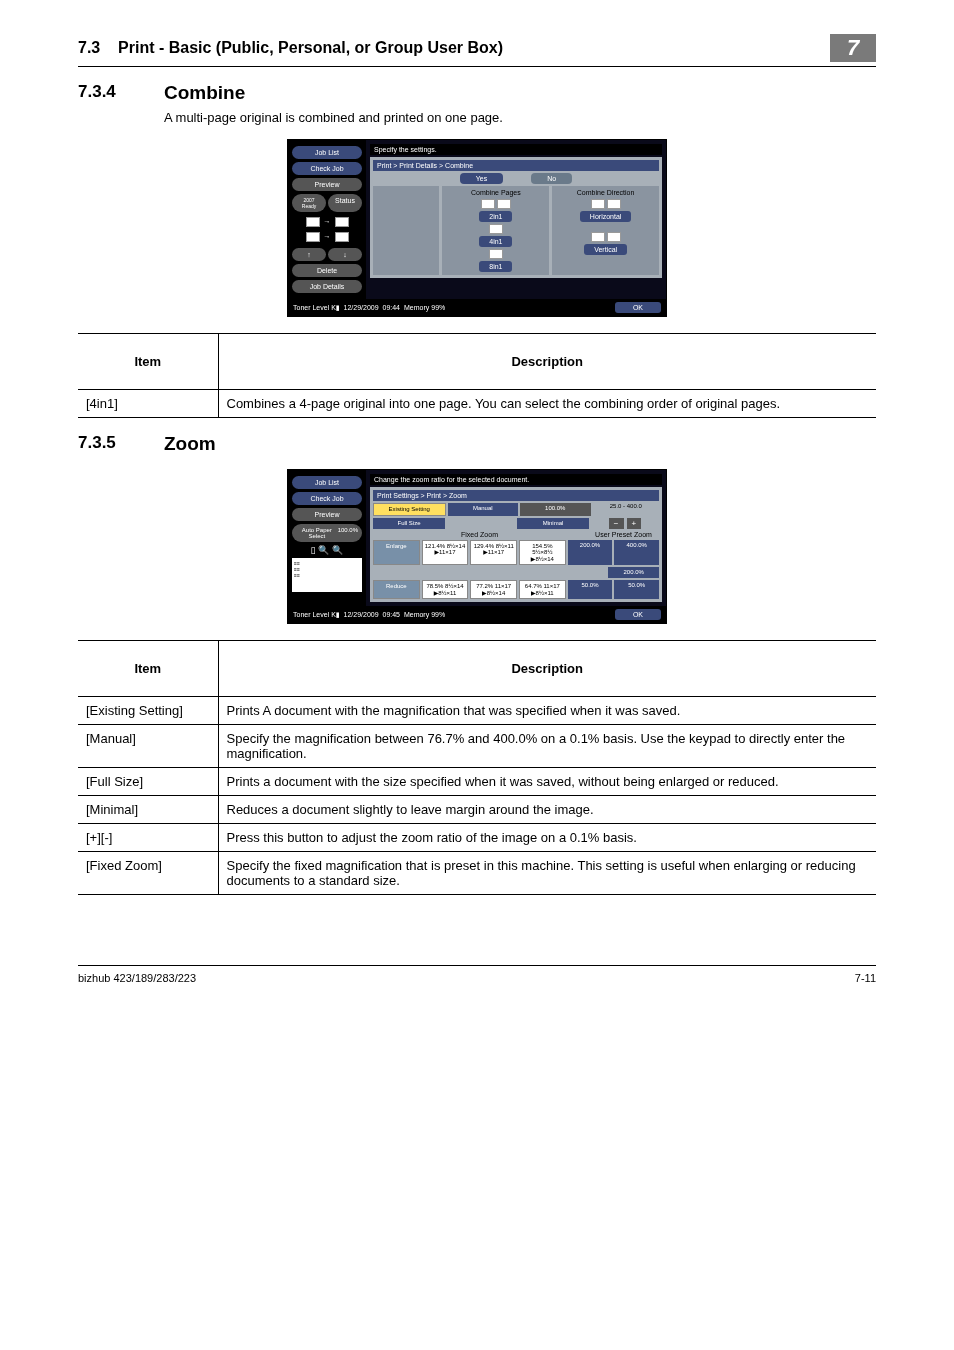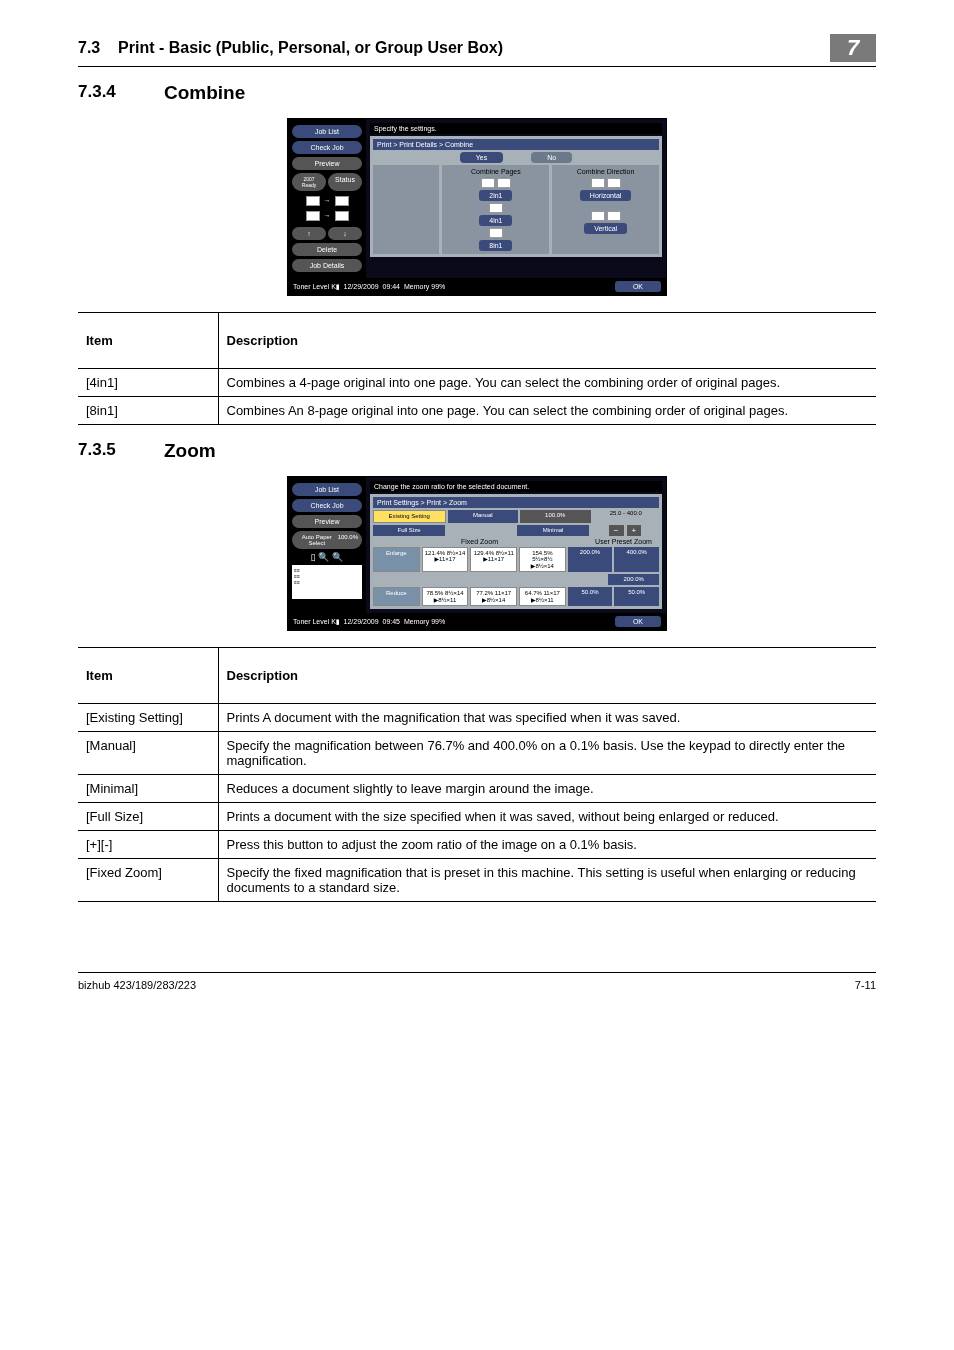--- a/index.html
+++ b/index.html
@@ -31,21 +31,21 @@
   .ss-chip{background:#fff;color:#000;border:1px solid #888;font-size:7px;padding:2px 10px;border-radius:3px}
   .ss-chip.blue{background:#3a4a7a;color:#fff;border:none}
   .ss-foot{display:flex;align-items:center;background:#000;color:#fff;font-size:7px;padding:3px 5px}
   .ss-ok{margin-left:auto;background:#3a4a7a;padding:2px 18px;border-radius:3px}
   .ss-zoom-grid{display:flex;flex-direction:column;gap:2px}
   .ss-zrow{display:flex;gap:2px}
   .ss-zcell{background:#fff;color:#000;font-size:6px;padding:2px;border:1px solid #888;flex:1;text-align:center;line-height:1.1}
   .ss-zcell.blue{background:#3a4a7a;color:#fff;border:none}
   .ss-zcell.dark{background:#555;color:#fff;border:none}
   table.desc{width:100%;border-collapse:collapse;margin-top:4px;font-size:13px}
-  table.desc th{text-align:left;border-bottom:1px solid #000;border-top:1.5px solid #000;padding:20px 8px;font-weight:bold}
+  table.desc th{text-align:center;border-bottom:1px solid #000;border-top:1.5px solid #000;padding:20px 8px;font-weight:bold}
   table.desc td{border-bottom:1px solid #000;padding:6px 8px;vertical-align:top}
   table.desc td:first-child{width:140px;border-right:1px solid #000}
   table.desc th:first-child{border-right:1px solid #000}
   .ftr{display:flex;font-size:11px;border-top:1px solid #000;margin-top:70px;padding-top:6px}
   .icon-box{width:14px;height:10px;background:#fff;display:inline-block;border:1px solid #999}
   .pm{display:inline-flex;gap:3px}
   .pm span{background:#555;color:#fff;padding:1px 5px;font-size:8px}
 </style>
 </head>
 <body>
@@ -57,20 +57,21 @@
       <span>7.3</span>&nbsp;&nbsp;&nbsp;
       <span>Print - Basic (Public, Personal, or Group User Box)</span>
     </div>
     <div class="hdr-right">7</div>
   </div>
 
   <div class="h2row">
     <div class="h2num">7.3.4</div>
     <div class="h2txt">Combine</div>
   </div>
+  <p class="intro">A multi-page original is combined and printed on one page.</p>
 
   <div class="screenshot">
     <div class="ss-inner">
       <div class="ss-left">
         <div class="ss-btn">Job List</div>
         <div class="ss-btn">Check Job</div>
         <div class="ss-btn dark">Preview</div>
         <div style="display:flex;gap:2px">
             <div class="ss-btn dark" style="flex:1;font-size:5px">2007<br>Ready</div>
             <div class="ss-btn dark" style="flex:1">Status</div>
@@ -144,24 +145,20 @@
         <tr>
       <th>Item</th>
       <th>Description</th>
     </tr>
       </thead>
     <tbody>
       <tr>
           <td>[4in1]</td>
           <td>Combines a 4-page original into one page. You can select the combining order of original pages.</td>
         </tr>
-      <tr>
-          <td>[8in1]</td>
-          <td>Combines An 8-page original into one page. You can select the combining order of original pages.</td>
-        </tr>
     </tbody>
   </table>
 
   <div class="h2row">
     <div class="h2num">7.3.5</div>
     <div class="h2txt">Zoom</div>
   </div>
 
   <div class="screenshot">
     <div class="ss-inner">
@@ -258,26 +255,26 @@
     <tbody>
       <tr>
           <td>[Existing Setting]</td>
           <td>Prints A document with the magnification that was specified when it was saved.</td>
         </tr>
       <tr>
           <td>[Manual]</td>
           <td>Specify the magnification between 76.7% and 400.0% on a 0.1% basis. Use the keypad to directly enter the magnification.</td>
         </tr>
       <tr>
+          <td>[Full Size]</td>
+          <td>Prints a document with the size specified when it was saved, without being enlarged or reduced.</td>
+        </tr>
+      <tr>
           <td>[Minimal]</td>
           <td>Reduces a document slightly to leave margin around the image.</td>
-        </tr>
-      <tr>
-          <td>[Full Size]</td>
-          <td>Prints a document with the size specified when it was saved, without being enlarged or reduced.</td>
         </tr>
       <tr>
           <td>[+][-]</td>
           <td>Press this button to adjust the zoom ratio of the image on a 0.1% basis.</td>
         </tr>
       <tr>
           <td>[Fixed Zoom]</td>
           <td>Specify the fixed magnification that is preset in this machine. This setting is useful when enlarging or reducing documents to a standard size.</td>
         </tr>
     </tbody>

